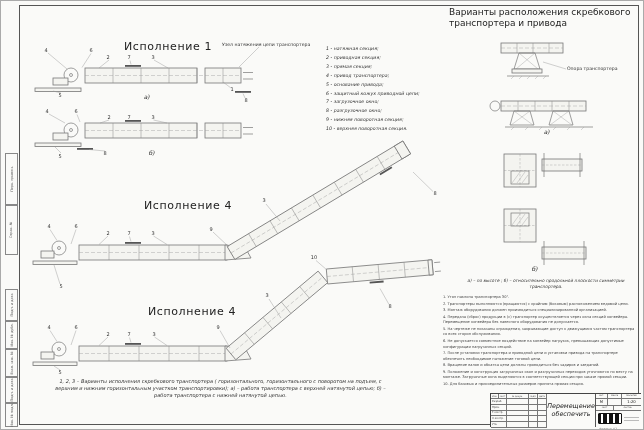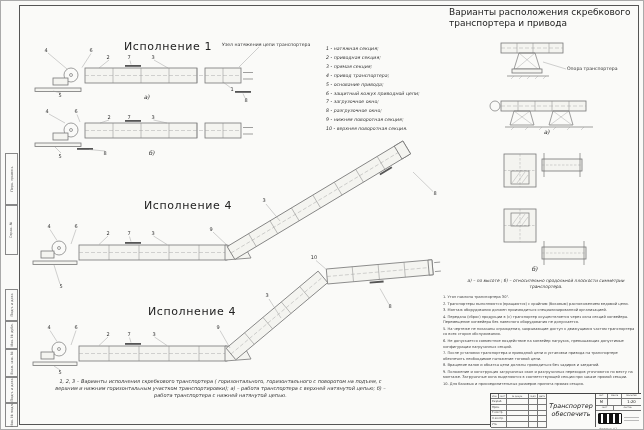--- a/index.html
+++ b/index.html
@@ -306,21 +306,21 @@
       <div class="rl">Н.контр.</div>
         <div></div>
         <div></div>
         <div></div>
       <div class="rl">Утв.</div>
         <div></div>
         <div></div>
         <div></div>
     </div>
     <div class="tb-name">
-      <span>Транспортер</span>
+      <span>Перемещение</span>
       <span>обеспечить</span>
     </div>
     <div class="tb-right">
       <div class="tb-r1">
         <div class="c12">Лит.</div>
         <div class="c14">Масса</div>
         <div class="c19">Масштаб</div>
       </div>
       <div class="tb-r2">
         <div class="c12">М</div>

